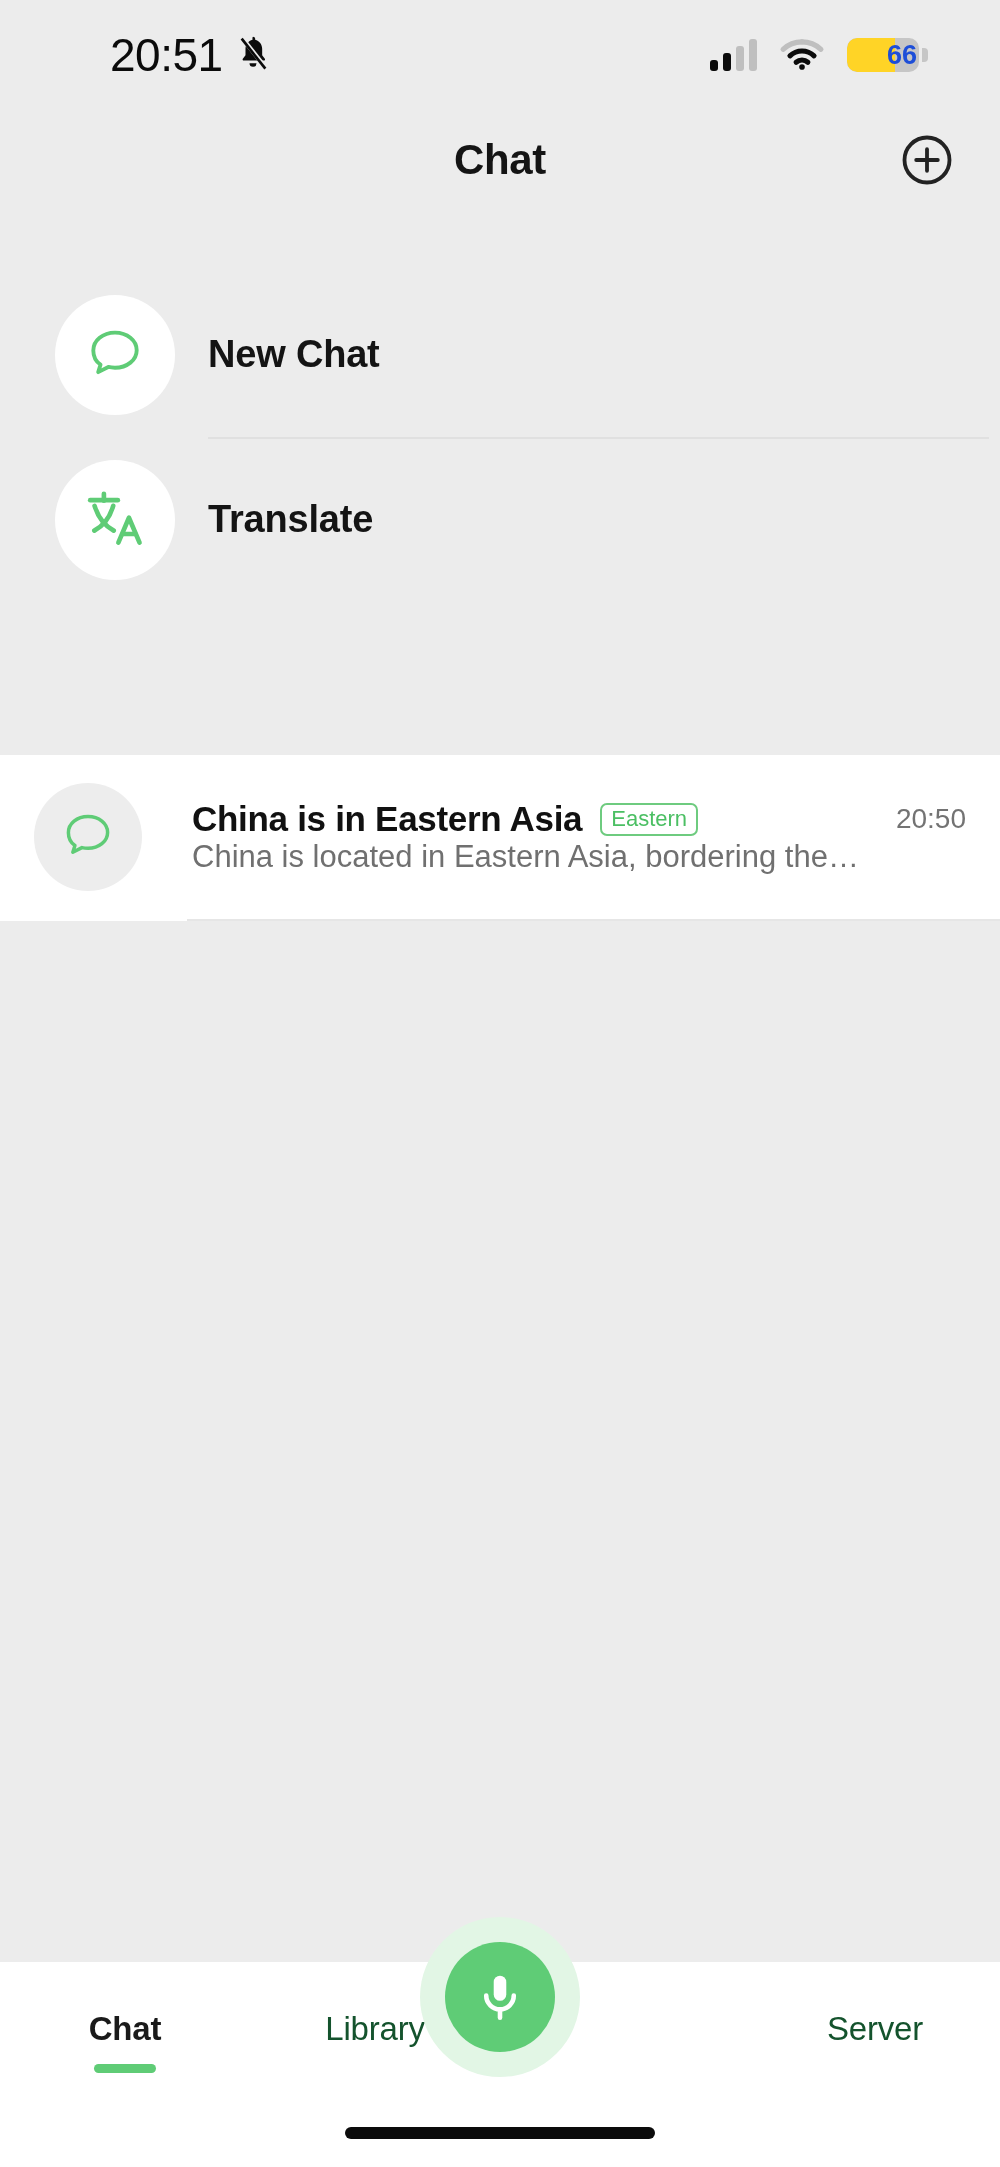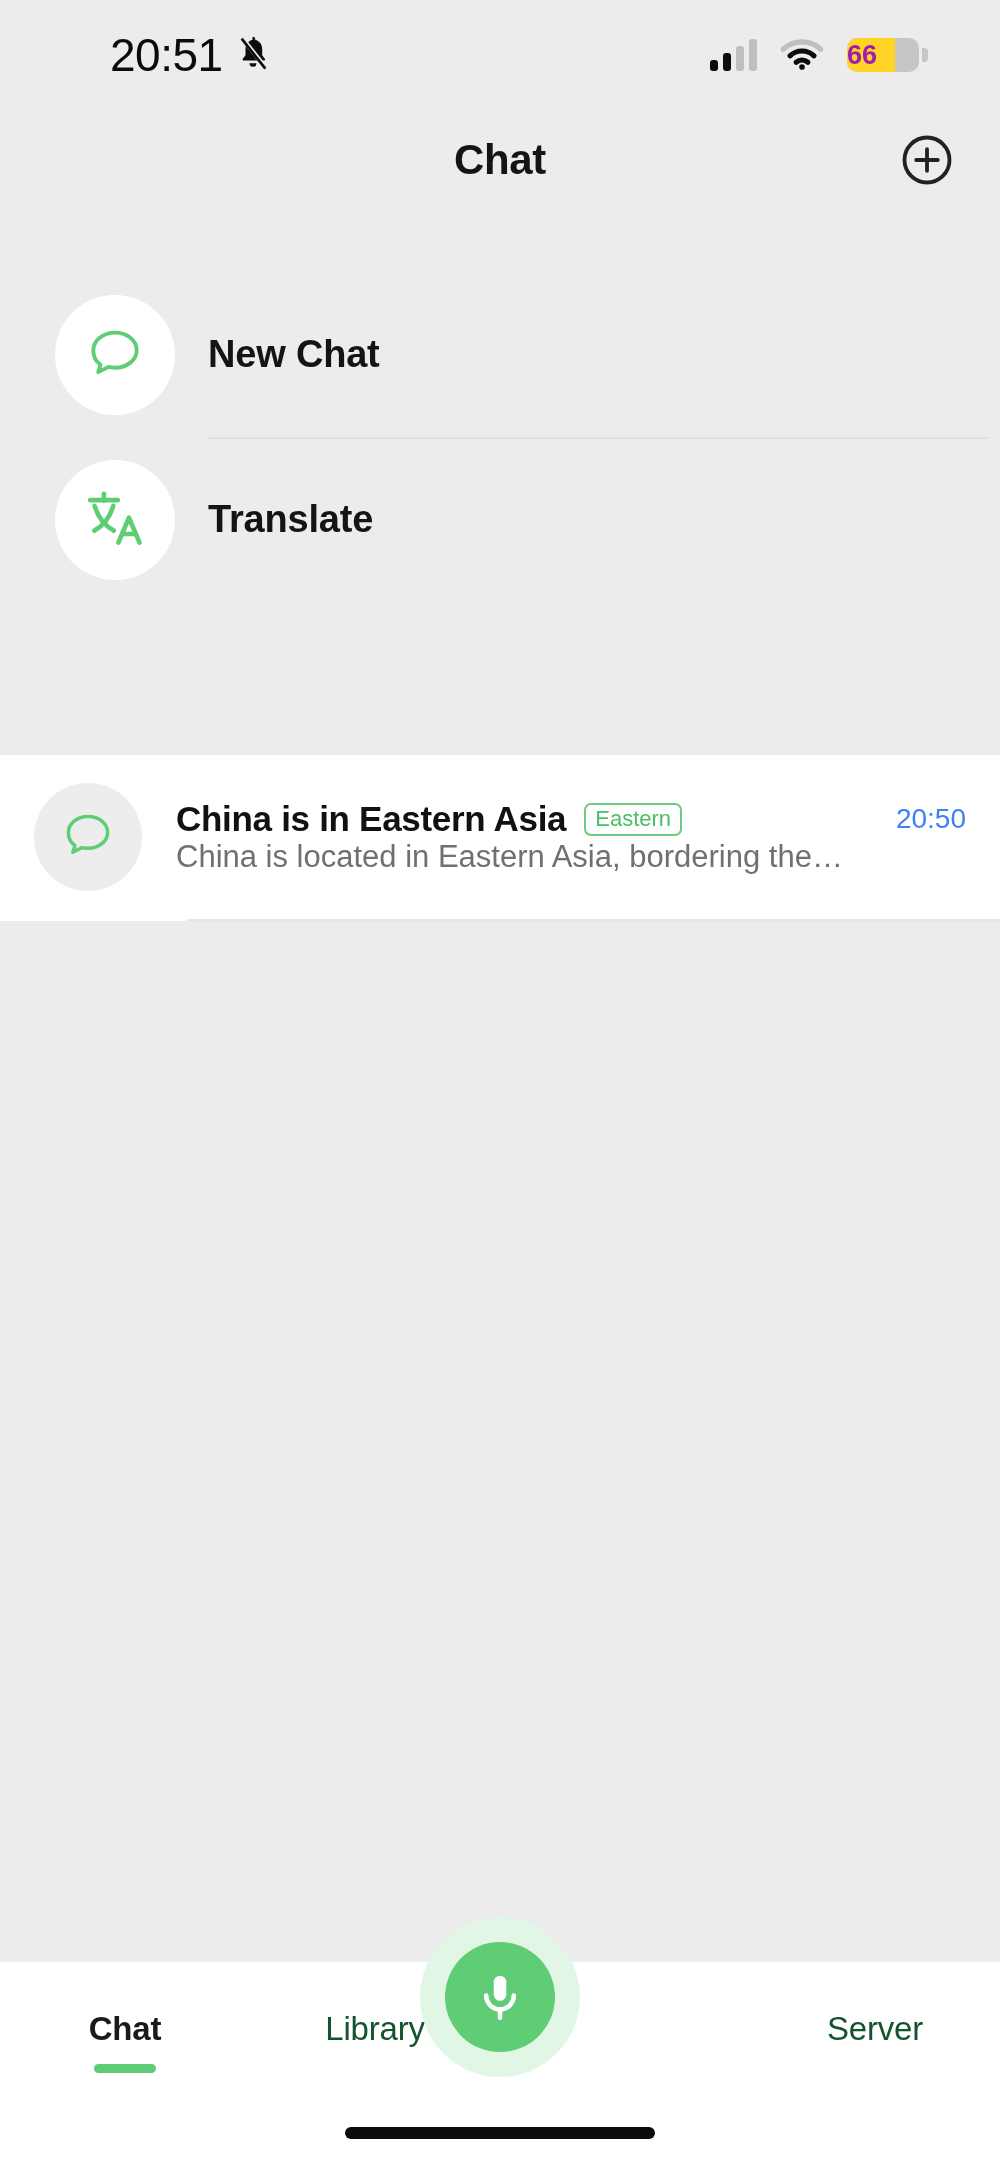--- a/index.html
+++ b/index.html
@@ -81,25 +81,25 @@
     position: absolute;
     top: 0; left: 0; bottom: 0;
     width: 66%;
     background: #FFD426;
     border-radius: 10px 0 0 10px;
   }
   .battery-pct {
     position: relative;
     z-index: 2;
     width: 100%;
-    text-align: left;
+    text-align: right;
     font-size: 27px;
     font-weight: 700;
-    color: #a21caf;
-    padding-right: 22px;
+    color: #1d4ed8;
+    padding-right: 2px;
     line-height: 1;
   }
   .battery-cap {
     width: 6px;
     height: 14px;
     margin-left: 3px;
     border-radius: 0 4px 4px 0;
     background: #C6C6C6;
   }
   .battery-wrap { display: flex; align-items: center; }
@@ -179,20 +179,21 @@
     width: 1000px;
     background: #FFFFFF;
   }
   .history-row {
     position: relative;
     display: flex;
     align-items: center;
     padding: 28px 0 30px 34px;
     cursor: pointer;
     background: #FFFFFF;
+    gap: 16px;
   }
   .history-avatar {
     width: 108px;
     height: 108px;
     border-radius: 50%;
     background: #EDEDED;
     display: flex;
     align-items: center;
     justify-content: center;
     flex: 0 0 auto;
@@ -220,21 +221,21 @@
     color: #4BBF63;
     border: 2px solid #6ECB7F;
     border-radius: 7px;
     padding: 3px 9px 4px;
     line-height: 1;
     white-space: nowrap;
   }
   .history-time {
     margin-left: auto;
     font-size: 28px;
-    color: #3b82f6;
+    color: #737373;
     white-space: nowrap;
   }
   .history-snippet {
     margin-top: 14px;
     font-size: 31px;
     color: #707070;
     white-space: nowrap;
     overflow: hidden;
     text-overflow: ellipsis;
   }

